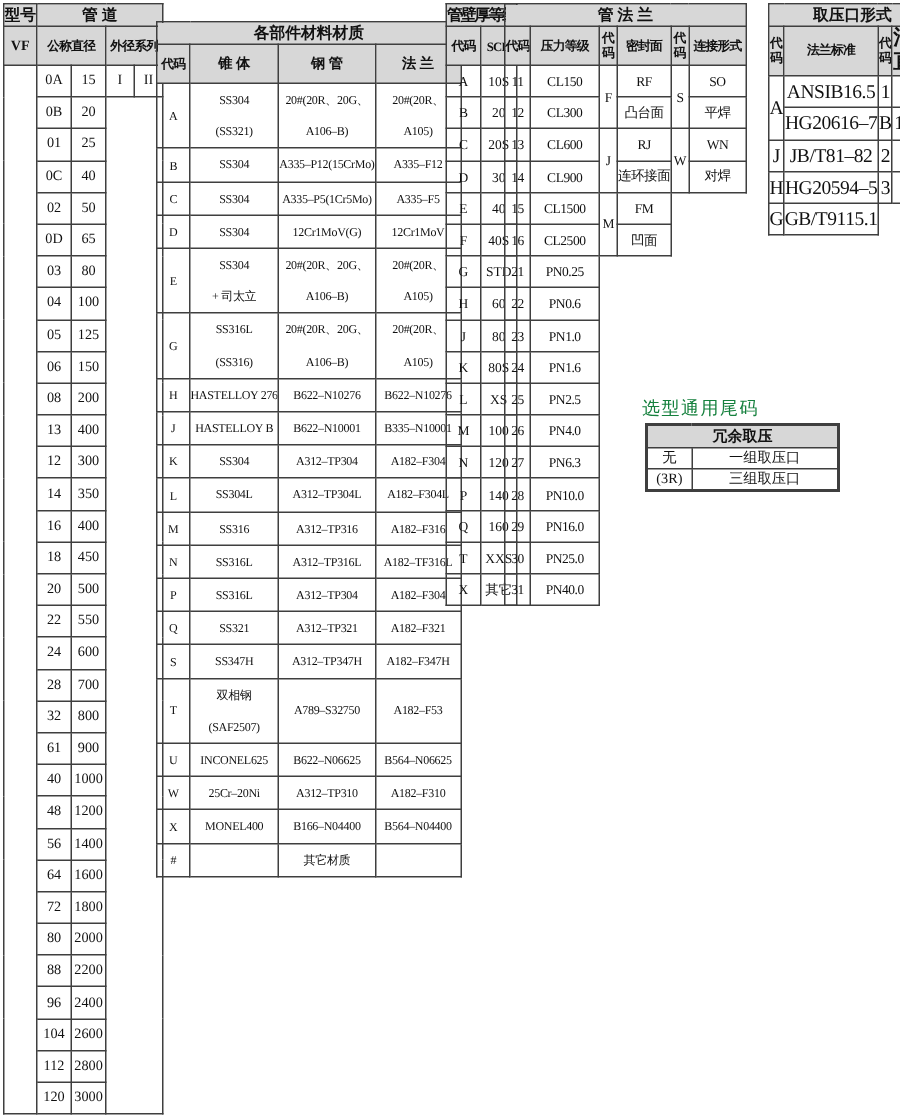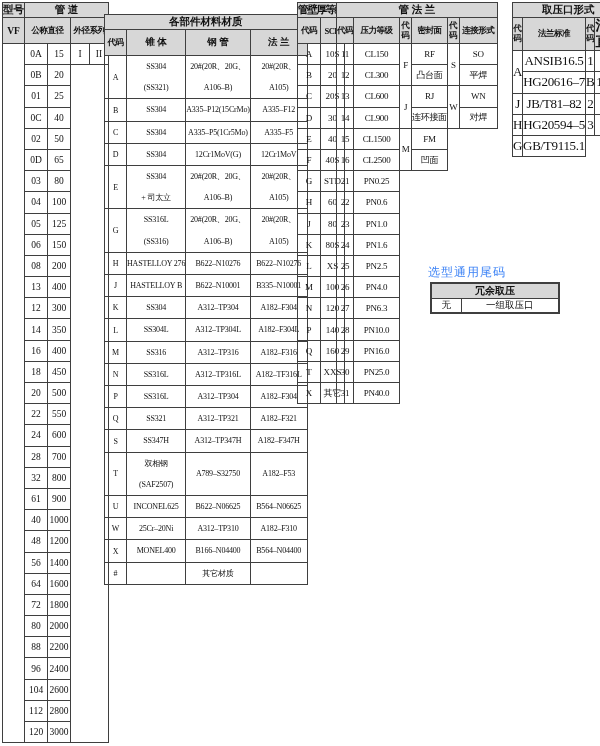--- a/index.html
+++ b/index.html
@@ -30,21 +30,21 @@
   #mat-table td{font-size:8px;letter-spacing:-0.2px;}
   #mat-table td div{line-height:21.2px;}
   #sch-table{left:297px;top:2px;}
   #sch-table td{font-size:9px;}
   #flange-table{left:336px;top:2px;}
   #flange-table td{font-size:9px;letter-spacing:-0.3px;}
   #tap-table{left:512px;top:2px;padding-left:40px;}
   #tap-table td{font-size:13px;letter-spacing:-0.3px;}
   #suffix-title{
     position:absolute;left:428px;top:264px;font-size:12px;
-    letter-spacing:1px;color:#3b82f6;
+    letter-spacing:1px;color:#15803d;
   }
   #suffix-table{left:430px;top:282px;border:2px solid #3f3f3f;}
   #suffix-table th{font-size:10px;height:13px;font-family:Liberation Serif, serif;}
   #suffix-table td{font-size:9.5px;}
   #suffix-table tbody tr{height:11.5px;}
 </style>
 </head>
 <body>
 
 <table id="pipe-table">
@@ -785,14 +785,18 @@
   <thead>
       <tr>
         <th colspan="2">冗余取压</th>
       </tr>
     </thead>
     <tbody>
       <tr>
         <td>无</td>
         <td>一组取压口</td>
       </tr>
+      <tr>
+        <td>(3R)</td>
+        <td>三组取压口</td>
+      </tr>
     </tbody>
 </table>
 
 </body></html>

